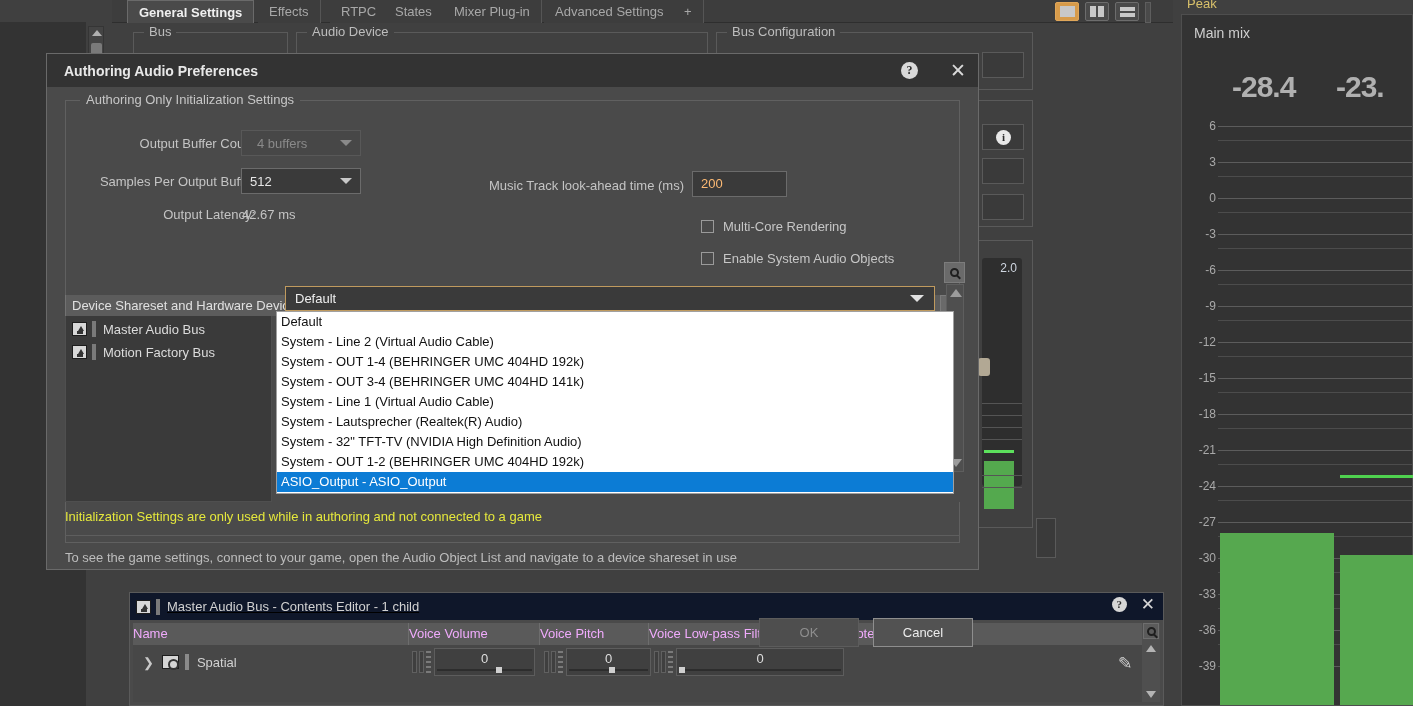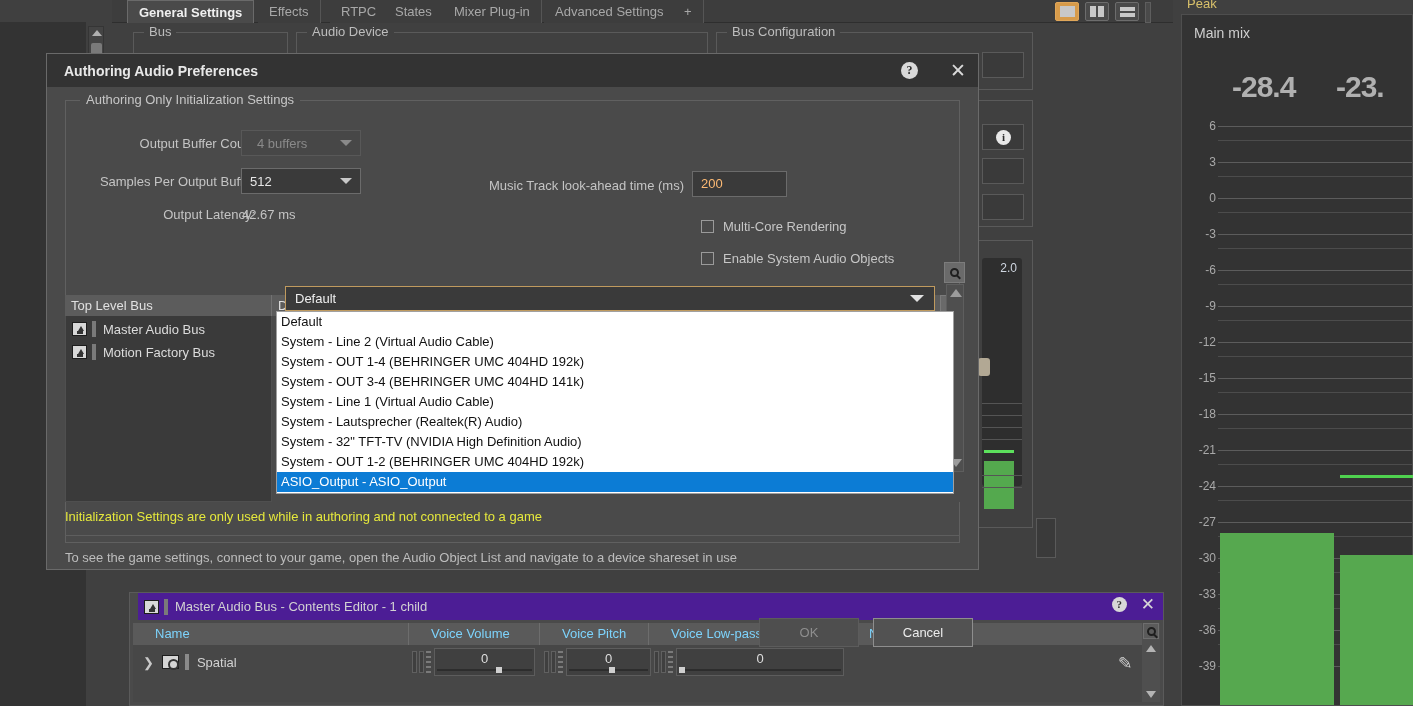--- a/index.html
+++ b/index.html
@@ -69,36 +69,36 @@
   .gridline { position:absolute; left:36px; right:0; height:1px; background:#4c4c4c; }
   .gridline.major { background:#5c5c5c; }
   .ticklabel { position:absolute; right:0; width:34px; text-align:right; font-size:12px; color:#a9a9a9;
                transform:translateY(-50%); }
   .mbar { position:absolute; background:#56a84f; }
   .mpeak { position:absolute; height:3px; background:#4fd14f; }
 
   
   .ce { position:absolute; left:129px; top:592px; width:1035px; height:114px;
         background:#4a4a4a; border:1px solid #5a5a5a; }
-  .ce-title { position:absolute; left:8px; top:0; right:0; height:27px; background:#4c1d95;
-              display:flex; align-items:center; padding-left:6px; }
+  .ce-title { position:absolute; left:0; top:0; right:0; height:27px; background:#0f172a;
+              display:flex; align-items:center; padding-left:6px;text-decoration:underline; }
   .bus-icon { width:15px; height:14px; background:#d8d8d8; border:1px solid #1d1d1d; position:relative;
               flex:0 0 auto; }
   .bus-icon:after { content:""; position:absolute; left:5px; top:3px; width:0;height:0;
               border-left:3px solid transparent;border-right:3px solid transparent;border-bottom:5px solid #333; }
   .bus-icon:before { content:""; position:absolute; left:4px; top:8px; width:6px; height:3px; background:#333; }
   .ce-pipe { width:4px; height:16px; background:#7a7a7a; margin:0 7px 0 5px; }
   .ce-txt { font-size:13px; color:#d2d2d2; }
   .ce-acts { position:absolute; right:8px; top:4px; display:flex; gap:14px; align-items:center; }
   .qicon { width:15px; height:15px; border-radius:50%; background:#d7d7d7; color:#2c2c2c; font-size:11px;
            text-align:center; line-height:15px; font-weight:bold; font-family:"Liberation Serif", serif; }
   .xicon { font-size:17px; color:#d7d7d7; line-height:15px; }
   .ce-head { position:absolute; left:3px; top:30px; right:3px; height:22px; background:#5a5a5a;
              display:flex; }
-  .ce-head .col { font-size:13px; color:#7dd3fc; line-height:22px; padding-left:22px;
+  .ce-head .col { font-size:13px; color:#f0abfc; line-height:22px; padding-left:0;
                   border-right:1px solid #6d6d6d; }
   .ce-body { position:absolute; left:3px; top:52px; right:3px; bottom:3px; background:#474747; }
   .ce-row { position:absolute; left:0; top:0; right:0; height:34px; display:flex; align-items:center; }
   .chev { margin-left:10px; font-size:13px; color:#c8c8c8; }
   .spatial-icon { width:17px; height:14px; margin-left:8px; background:#d4d4d4; border:1px solid #1d1d1d;
                   position:relative; }
   .spatial-icon:after { content:""; position:absolute; left:5px; top:3px; width:7px; height:7px;
                   border:2px solid #333; border-radius:50%; }
   .rpipe { width:4px; height:16px; background:#8a8a8a; margin:0 8px 0 6px; }
   .slidercell { position:absolute; top:3px; height:28px; display:flex; align-items:stretch; }
@@ -458,21 +458,20 @@
         <span class="cbox"></span>
         <span>Multi-Core Rendering</span>
       </div>
       <div class="cbrow" style="left:645px; top:164px;">
         <span class="cbox"></span>
         <span>Enable System Audio Objects</span>
       </div>
 
       <div class="tbl">
         <div class="tbl-hdr">
-          <span class="c" style="width:206px;">Top Level Bus</span>
           <span class="sep"></span>
           <span class="c" style="width:600px;">Device Shareset and Hardware Device</span>
           <span class="tbl-search">
             <span class="searchglyph"></span>
           </span>
         </div>
         <div class="tbl-left">
           <div class="busrow" style="top:5px;">
             <span class="bus-icon"></span>
             <span class="ce-pipe"></span>

